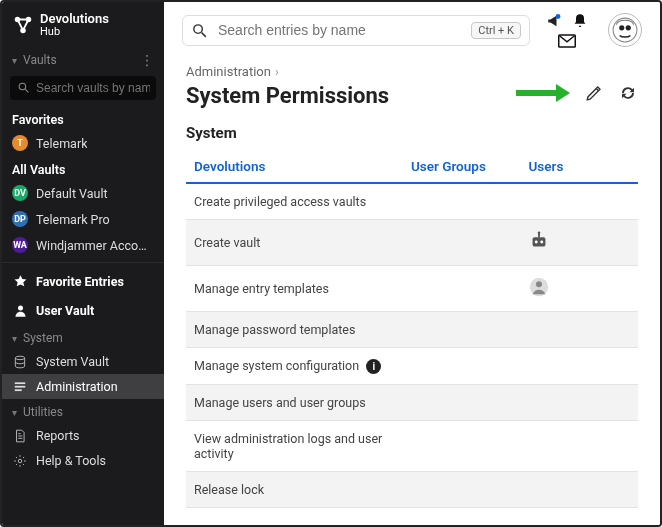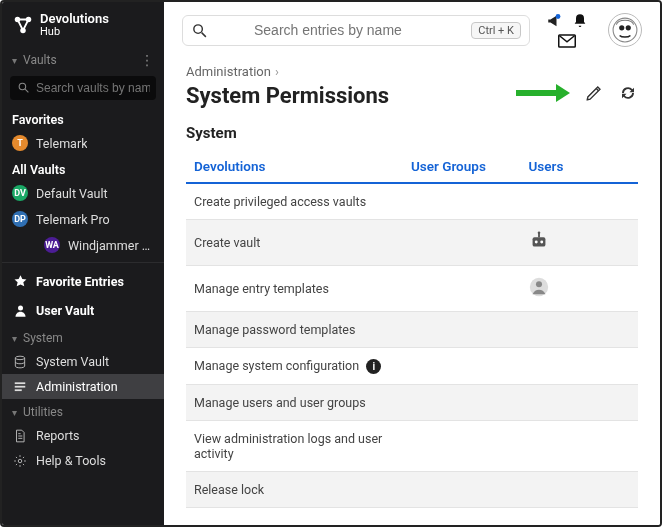--- a/index.html
+++ b/index.html
@@ -15,31 +15,31 @@
   .side-heading .chev { margin-right:6px; color:#777; font-size:10px; }
   .side-heading .dots { color:#888; font-size:14px; cursor:pointer; }
   .side-search { margin:4px 8px 6px; position:relative; }
   .side-search input { width:100%; background:#0b0b0c; border:none; border-radius:4px; padding:5px 6px 5px 26px; color:#aaa; font-size:12px; outline:none; }
   .side-search .mag { position:absolute; left:7px; top:5px; color:#777; }
   .side-label { padding:6px 10px 3px; color:#fff; font-size:12.5px; font-weight:600; }
   .side-item { display:flex; align-items:center; gap:8px; padding:5px 10px; cursor:pointer; color:#ddd; }
   .side-item.active { background:#3f3f42; color:#fff; }
   .side-item.strong { font-weight:700; color:#fff; padding-top:7px; padding-bottom:7px; }
   .badge { width:16px; height:16px; border-radius:50%; display:inline-flex; align-items:center; justify-content:center; font-size:9px; font-weight:700; color:#fff; flex-shrink:0; }
-  .b-orange{background:#e58a2d;} .b-green{background:#1aa866;} .b-blue{background:#2f6fb3;} .b-grey{background:#4c1d95;margin-left:32px;}
+  .b-orange{background:#e58a2d;} .b-green{background:#1aa866;} .b-blue{background:#2f6fb3;} .b-grey{background:#4c1d95;}
   .si-icon { width:16px; display:inline-flex; justify-content:center; color:#bbb; flex-shrink:0; }
   .side-item span.lbl { white-space:nowrap; overflow:hidden; text-overflow:ellipsis; }
   .divider { height:1px; background:#2c2c2e; margin:4px 0; }
 
   
   .main { flex:1; display:flex; flex-direction:column; background:#fff; overflow:hidden; }
   .topbar { display:flex; align-items:center; gap:12px; padding:10px 18px 6px 18px; }
   .searchbox { flex:1; display:flex; align-items:center; gap:10px; border:1px solid #ddd; border-radius:6px; padding:6px 8px; color:#777; }
   .searchbox .mag { color:#555; }
-  .searchbox input { flex:1; border:none; outline:none; font-size:14px; color:#1d4ed8; background:transparent;margin-left:36px; }
+  .searchbox input { flex:1; border:none; outline:none; font-size:14px; color:#1d4ed8; background:transparent; }
   .kbd { border:1px solid #c7c7c7; border-radius:4px; padding:1px 6px; font-size:11px; color:#555; background:#f6f6f6; }
   .topicons { display:flex; flex-direction:column; gap:2px; align-items:center; margin-left:4px; }
   .topicons .row1 { display:flex; gap:8px; align-items:center; }
   .avatar { width:34px; height:34px; border-radius:50%; border:1px solid #bbb; display:flex; align-items:center; justify-content:center; margin-left:8px; }
 
   .content { flex:1; overflow:auto; padding:6px 22px 10px 22px; }
   .crumb { font-size:13px; color:#666; padding:4px 0 2px; }
   .crumb .sep { margin-left:4px; color:#999; }
   .titlebar { display:flex; align-items:flex-start; justify-content:space-between; padding:2px 0 12px; }
   .titlebar h1 { font-size:22px; font-weight:700; color:#222; }

